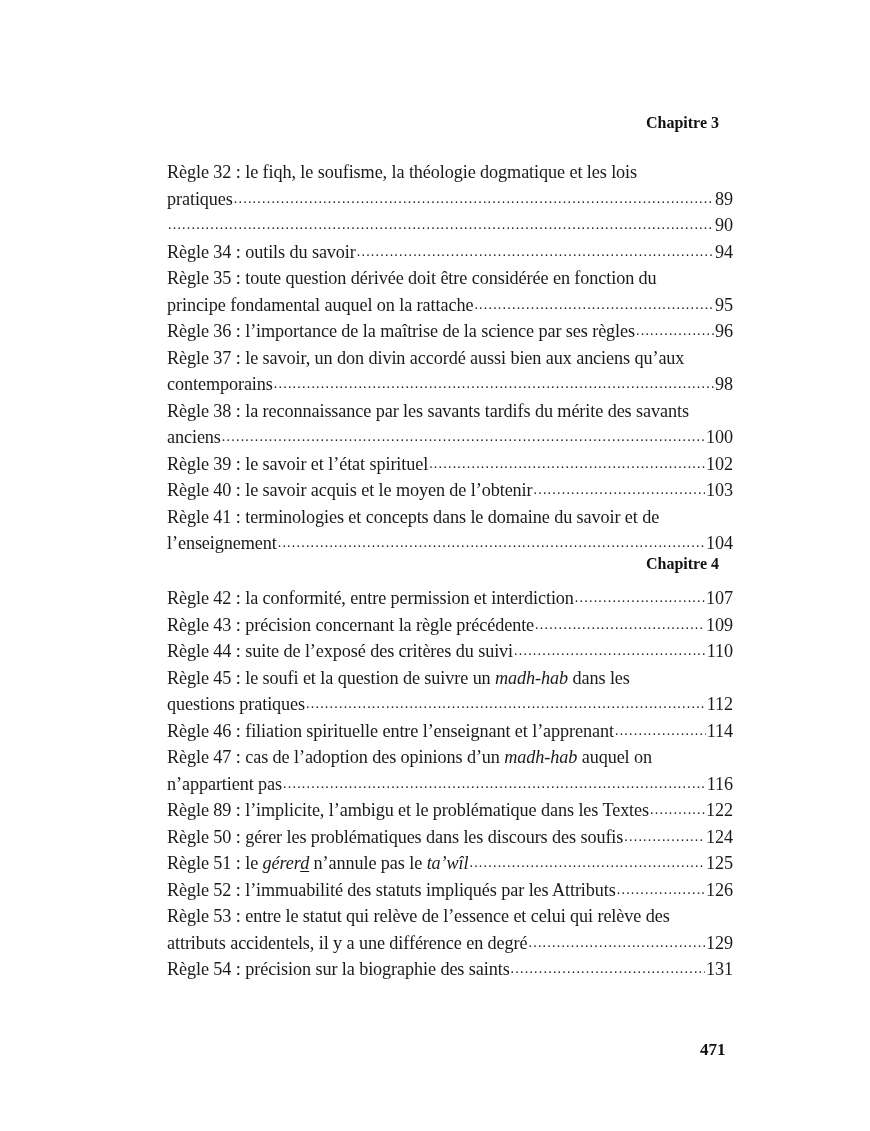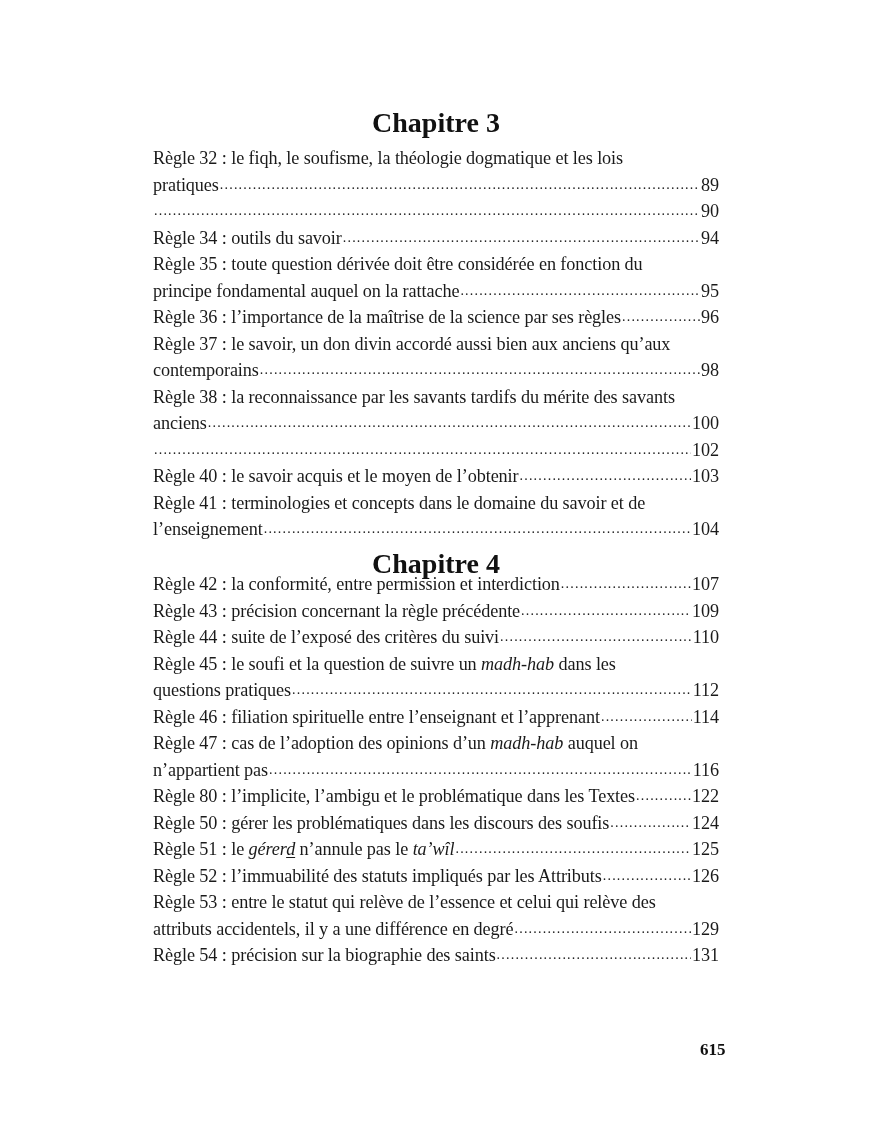--- a/index.html
+++ b/index.html
@@ -15,35 +15,35 @@
       font-family: "Liberation Serif", "DejaVu Serif", serif;
       color: #1a1a1a;
     }
     .page {
       position: absolute;
       left: 153px;
       top: 0;
       width: 566px;
     }
     .chapter-title {
-      text-align: center;
+      text-align: right;
       font-weight: bold;
-      font-size: 28px;
+      font-size: 16px;
       line-height: 26px;
       margin: 0;
       color: #111;
     }
     #ch3-title { position: absolute; top: 110px; left: 0; width: 100%; }
     #ch4-title { position: absolute; top: 551px; left: 0; width: 100%; }
     .toc {
       position: absolute;
       left: 0;
       width: 100%;
       list-style: none;
-      margin: 0;
+      margin: 14px;
       padding: 0;
     }
     #ch3-list { top: 145px; }
     #ch4-list { top: 571px; }
     .entry {
       font-size: 18.2px;
       line-height: 26.5px;
       margin: 0;
       padding: 0;
       letter-spacing: -0.1px;
@@ -142,20 +142,21 @@
     <li class="entry">
       <span class="first-line">Règle 38 : la reconnaissance par les savants tardifs du mérite des savants</span>
       <span class="last-line">
           <span class="txt">anciens </span>
           <span class="leader"></span>
           <span class="pg">100</span>
         </span>
     </li>
     <li class="entry">
       <span class="last-line">
+          <span class="txt">Règle 39 : le savoir et l’état spirituel </span>
           <span class="leader"></span>
           <span class="pg">102</span>
         </span>
     </li>
     <li class="entry">
       <span class="last-line">
           <span class="txt">Règle 40 : le savoir acquis et le moyen de l’obtenir </span>
           <span class="leader"></span>
           <span class="pg">103</span>
         </span>
@@ -212,21 +213,21 @@
     <li class="entry">
       <span class="first-line"><span>Règle 47 : cas de l’adoption des opinions d’un </span><span class="it">madh-hab</span><span> auquel on</span></span>
       <span class="last-line">
           <span class="txt">n’appartient pas </span>
           <span class="leader"></span>
           <span class="pg">116</span>
         </span>
     </li>
     <li class="entry">
       <span class="last-line">
-          <span class="txt">Règle 80 : l’implicite, l’ambigu et le problématique dans les Textes</span>
+          <span class="txt">Règle 89 : l’implicite, l’ambigu et le problématique dans les Textes</span>
           <span class="leader"></span>
           <span class="pg">122</span>
         </span>
     </li>
     <li class="entry">
       <span class="last-line">
           <span class="txt">Règle 50 : gérer les problématiques dans les discours des soufis</span>
           <span class="leader"></span>
           <span class="pg">124</span>
         </span>
@@ -256,13 +257,13 @@
     <li class="entry">
       <span class="last-line">
           <span class="txt">Règle 54 : précision sur la biographie des saints</span>
           <span class="leader"></span>
           <span class="pg">131</span>
         </span>
     </li>
   </ul>
 </div>
 
-<div class="folio">615</div>
+<div class="folio">471</div>
 
 </body></html>

